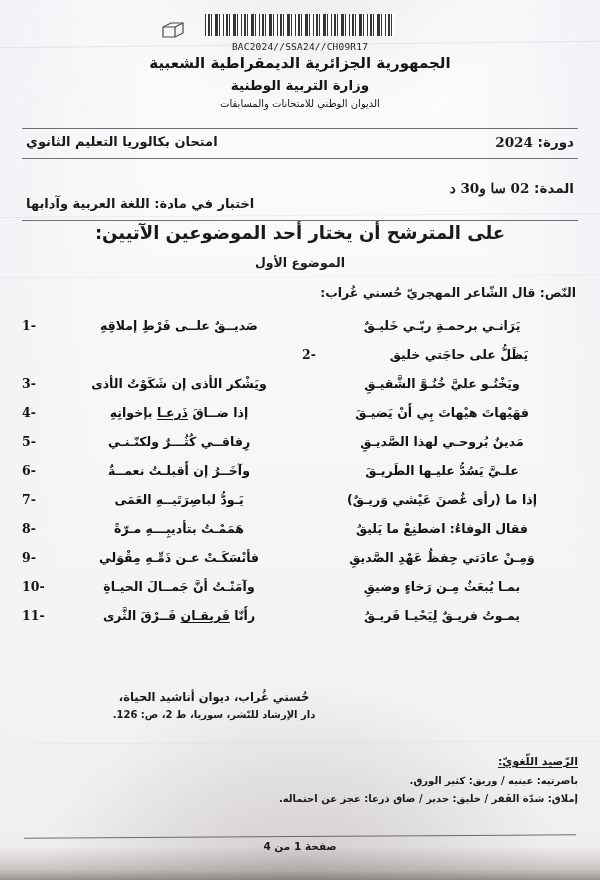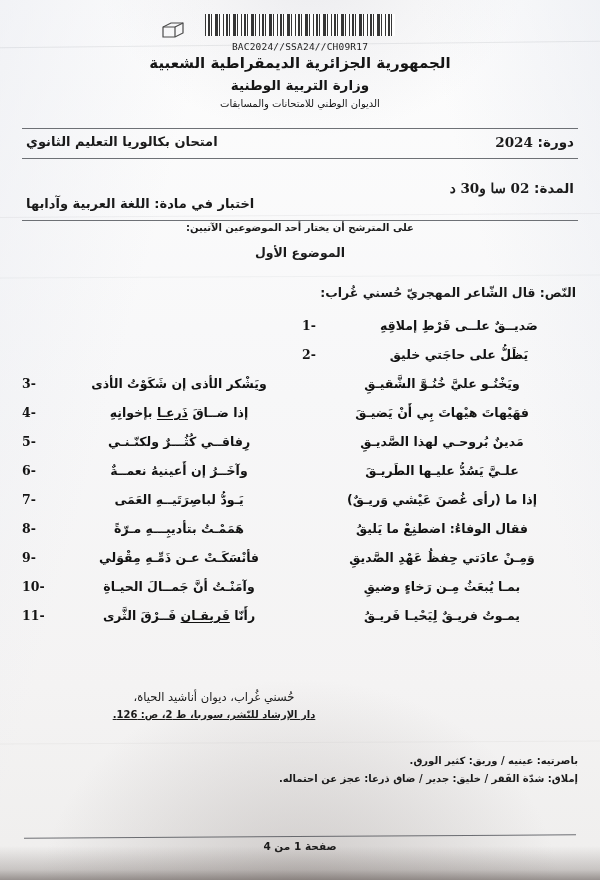--- a/index.html
+++ b/index.html
@@ -116,21 +116,21 @@
   .session .num, .duration .num { font-family: "DejaVu Serif","Liberation Serif",serif; }
 
   
   .instructions {
     position: absolute;
     top: 222px;
     left: 0;
     right: 0;
     text-align: center;
   }
-  .instr-main { font-size: 10px; font-weight: 700; }
+  .instr-main { font-size: 18px; font-weight: 700; }
   .instr-sub  { font-size: 12.5px; font-weight: 700; margin-top: 12px; }
 
   
   .text-intro {
     position: absolute;
     top: 285px;
     right: 24px;
     font-size: 12.5px;
     font-weight: 700;
     text-align: right;
@@ -185,22 +185,22 @@
 
   
   .attrib {
     position: absolute;
     top: 688px;
     left: 108px;
     width: 212px;
     text-align: center;
     line-height: 1.65;
   }
-  .attrib .a1 { font-size: 11.5px; font-weight: 400; }
-  .attrib .a2 { font-size: 10px;   font-weight: 700; text-decoration: underline; }
+  .attrib .a1 { font-size: 11.5px; font-weight: 700; }
+  .attrib .a2 { font-size: 10px;   font-weight: 700; }
 
   
   .lexicon {
     position: absolute;
     top: 752px;
     right: 22px;
     left: 90px;
     text-align: right;
     line-height: 1.8;
   }
@@ -294,20 +294,21 @@
 
   <div class="instructions">
     <div class="instr-main">على المترشح أن يختار أحد الموضوعين الآتيين:</div>
     <div class="instr-sub">الموضوع الأول</div>
   </div>
 
   <div class="text-intro">النّص: قال الشّاعر المهجريّ حُسني غُراب:</div>
 
   <div class="poem" id="poem">
       <div class="verse">
+        <div class="v-ajuz">يَرَانـي برحمـةِ ربّـي خَليـقٌ</div>
         <div class="v-sadr">صَديــقٌ علــى فَرْطِ إملاقِهِ</div>
         <div class="v-num">1-</div>
       </div>
       <div class="verse">
         <div class="v-sadr">يَظَلُّ  على  حاجَتي  خليق</div>
         <div class="v-num">2-</div>
       </div>
       <div class="verse">
         <div class="v-ajuz">ويَخْنُـو  عليَّ  خُنُـوَّ  الشَّقيـقِ</div>
         <div class="v-sadr">ويَشْكر الأذى إن شَكَوْتُ الأذى</div>
@@ -318,21 +319,21 @@
         <div class="v-sadr">إذا  ضــاقَ <span class="hl">ذَرعـا</span> بإخوانِهِ</div>
         <div class="v-num">4-</div>
       </div>
       <div class="verse">
         <div class="v-ajuz">مَدينٌ  بُروحـي  لهذا  الصَّديـقِ</div>
         <div class="v-sadr">رِفاقــي    كُثُـــرٌ   ولكنّـنـي</div>
         <div class="v-num">5-</div>
       </div>
       <div class="verse">
         <div class="v-ajuz">علـيَّ  يَسُدُّ  عليـها  الطَريـقَ</div>
-        <div class="v-sadr">وآخَــرُ إن أَعينيهُ نعمــةٌ</div>
+        <div class="v-sadr">وآخَــرُ إن أَقبلـتُ نعمــةٌ</div>
         <div class="v-num">6-</div>
       </div>
       <div class="verse">
         <div class="v-ajuz">إذا ما <span class="paren-bold">(رأى غُصنَ عَيْشي وَريـقٌ)</span></div>
         <div class="v-sadr">يَـودُّ لباصِرَتَيــهِ العَمَى</div>
         <div class="v-num">7-</div>
       </div>
       <div class="verse">
         <div class="v-ajuz">فقال الوفاءُ: اضطنِعْ ما يَليقُ</div>
         <div class="v-sadr">هَمَمْـتُ  بتأديبِـــهِ  مـرّةً</div>
@@ -354,20 +355,21 @@
         <div class="v-num">11-</div>
       </div>
     </div>
 
   <div class="attrib">
     <div class="a1">حُسني غُراب، ديوان أناشيد الحياة،</div>
     <div class="a2">دار الإرشاد للنّشر، سوريا، ط 2، ص: 126.</div>
   </div>
 
   <div class="lexicon">
+    <div class="lex-title">الرّصيد اللّغويّ:</div>
     <div class="lex-line">باصرتيه: عينيه / وريق: كثير الورق.</div>
     <div class="lex-line">إملاق: شدّة الفَقر / خليق: جدير / ضاق ذرعا: عجز عن احتماله.</div>
   </div>
 
   <div class="footer-rule"></div>
   <div class="footer">صفحة 1 من 4</div>
 
   <div class="shadow-bottom"></div>
 </div>
 

